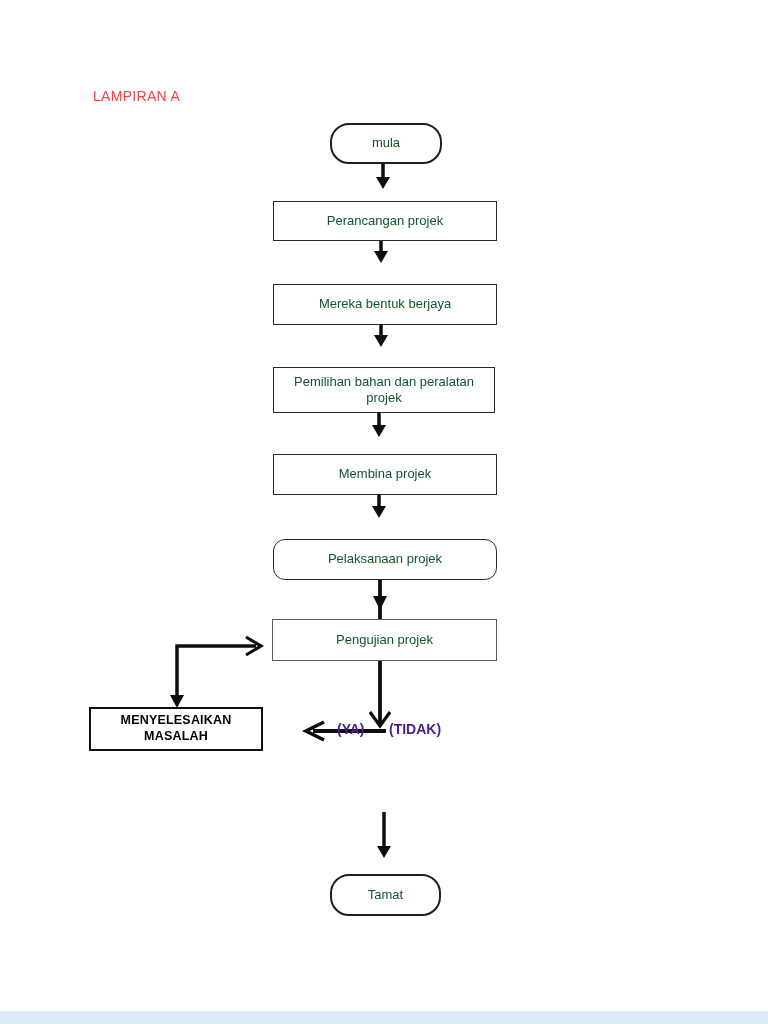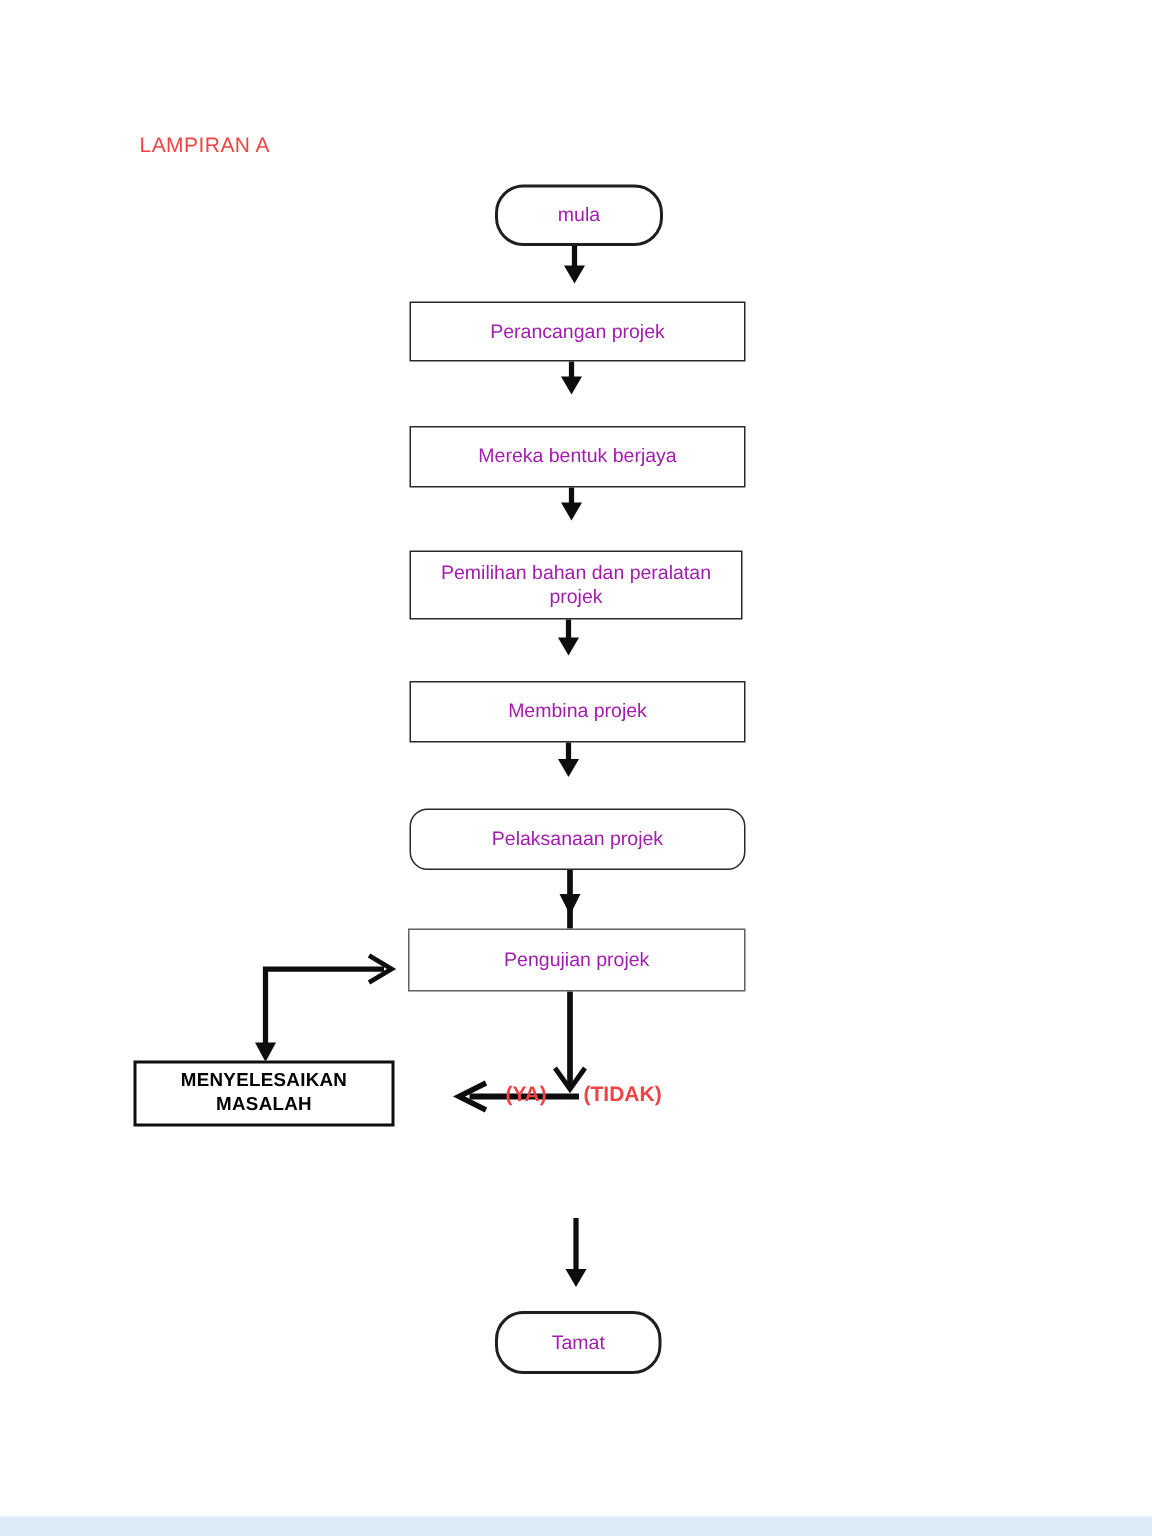--- a/index.html
+++ b/index.html
@@ -1,35 +1,35 @@
 <!DOCTYPE html>
 <html><head>
 <meta charset="utf-8">
 <style>
   html,body{margin:0;padding:0;}
   body{background:#ffffff;font-family:"Liberation Sans",sans-serif;}
   .page{position:relative;width:768px;height:1024px;background:#ffffff;overflow:hidden;}
   .doc-title{position:absolute;left:93px;top:88px;font-size:14px;font-weight:normal;color:#ef4444;letter-spacing:.3px;}
   .node{position:absolute;display:flex;align-items:center;justify-content:center;text-align:center;
-        background:#fff;color:#a21caf;font-size:13px;line-height:1.25;}
+        background:#fff;color:#14532d;font-size:13px;line-height:1.25;}
   .terminator{border:2px solid #1f1f1f;border-radius:19px;}
   .process{border:1.6px solid #2a2a2a;}
   .process.gray{border-color:#5f5f5f;}
   .sidebox{border:2.6px solid #0f0f0f;font-weight:bold;font-size:12.5px;color:#000;letter-spacing:.2px;}
   .pill-mula{left:330px;top:123px;width:108px;height:37px;}
   .box-perancangan{left:273px;top:201px;width:222px;height:38px;}
   .box-mereka{left:273px;top:284px;width:222px;height:39px;}
   .box-pemilihan{left:273px;top:367px;width:222px;height:46px;padding:0 8px;box-sizing:border-box;}
   .box-membina{left:273px;top:454px;width:222px;height:39px;}
   .box-pelaksanaan{left:273px;top:539px;width:222px;height:39px;border-radius:12px;}
   .box-pengujian{left:272px;top:619px;width:223px;height:40px;}
   .box-masalah{left:89px;top:707px;width:170px;height:40px;}
   .box-berjaya{left:273px;top:790px;width:224px;height:42px;}
   .pill-tamat{left:330px;top:874px;width:107px;height:38px;}
-  .branch-label{position:absolute;font-weight:bold;font-size:14px;color:#ef4444;}
+  .branch-label{position:absolute;font-weight:bold;font-size:14px;color:#4c1d95;}
   .label-ya{left:337px;top:721px;}
   .label-tidak{left:389px;top:721px;}
   .arrows{position:absolute;left:0;top:0;width:768px;height:1024px;pointer-events:none;}
   .footer-strip{position:absolute;left:0;top:1011px;width:768px;height:13px;background:#dcebf7;}
 </style>
 </head>
 <body>
 
 <div class="page">
 

